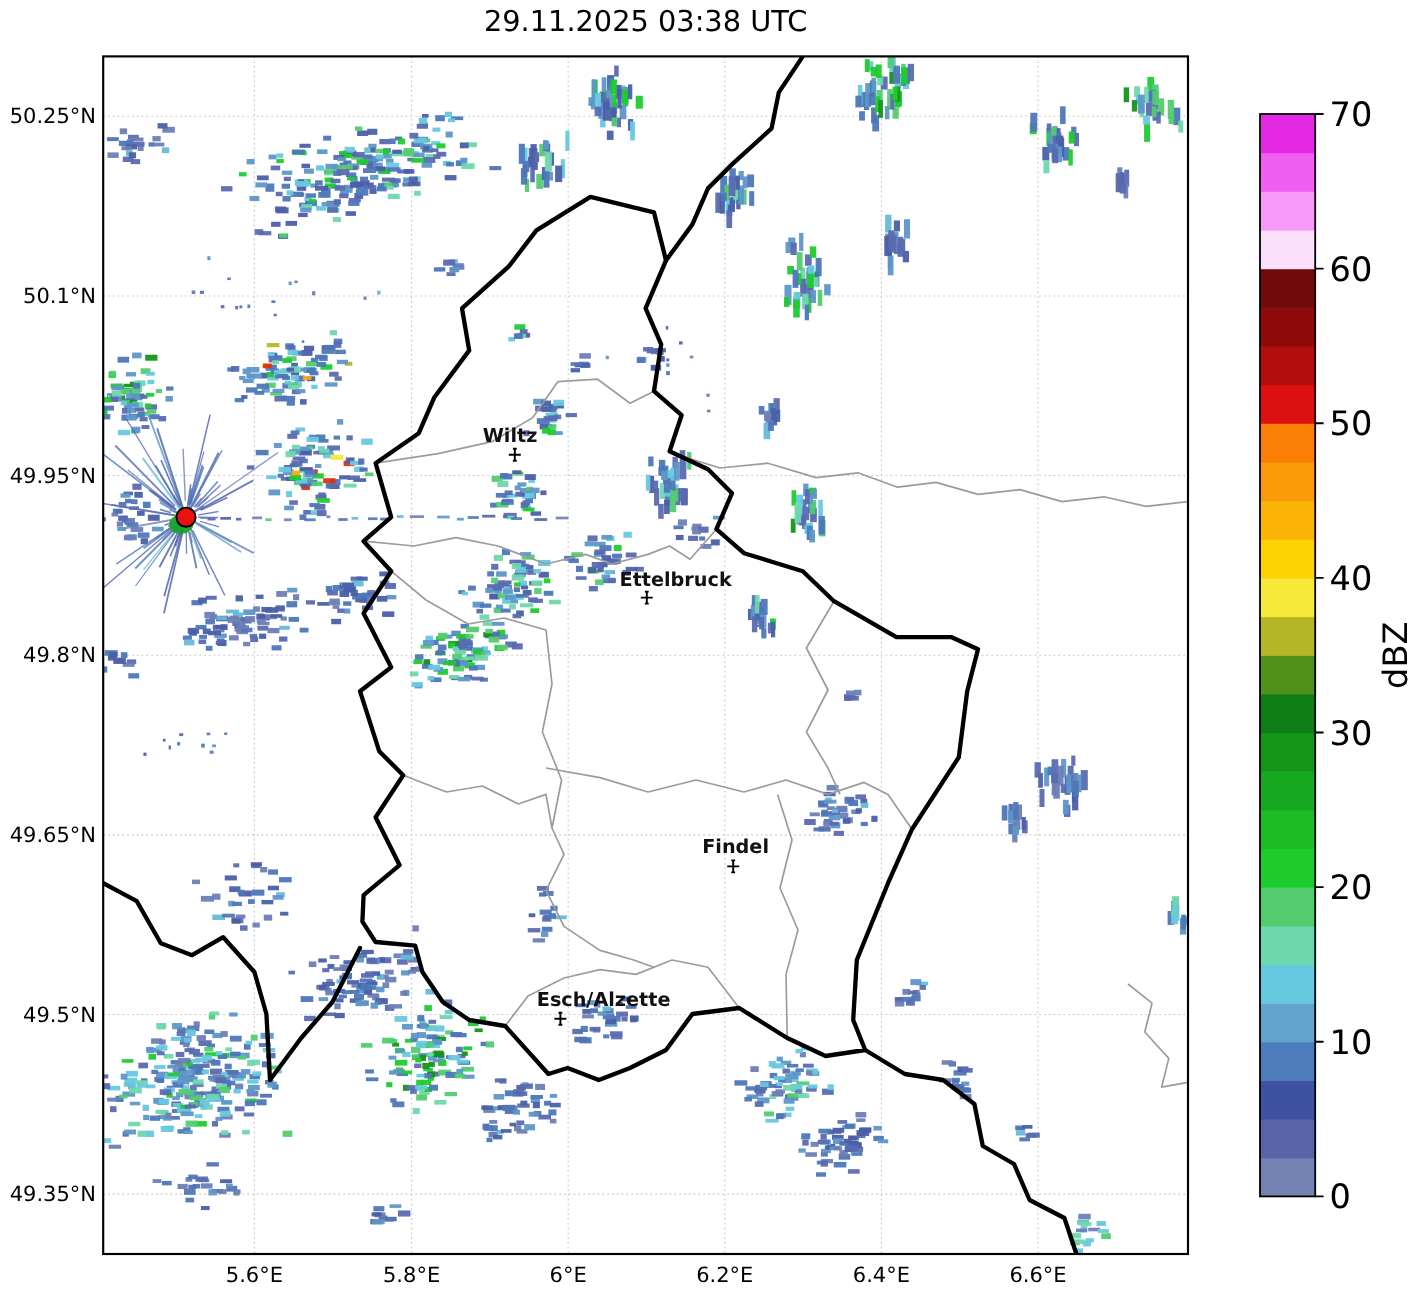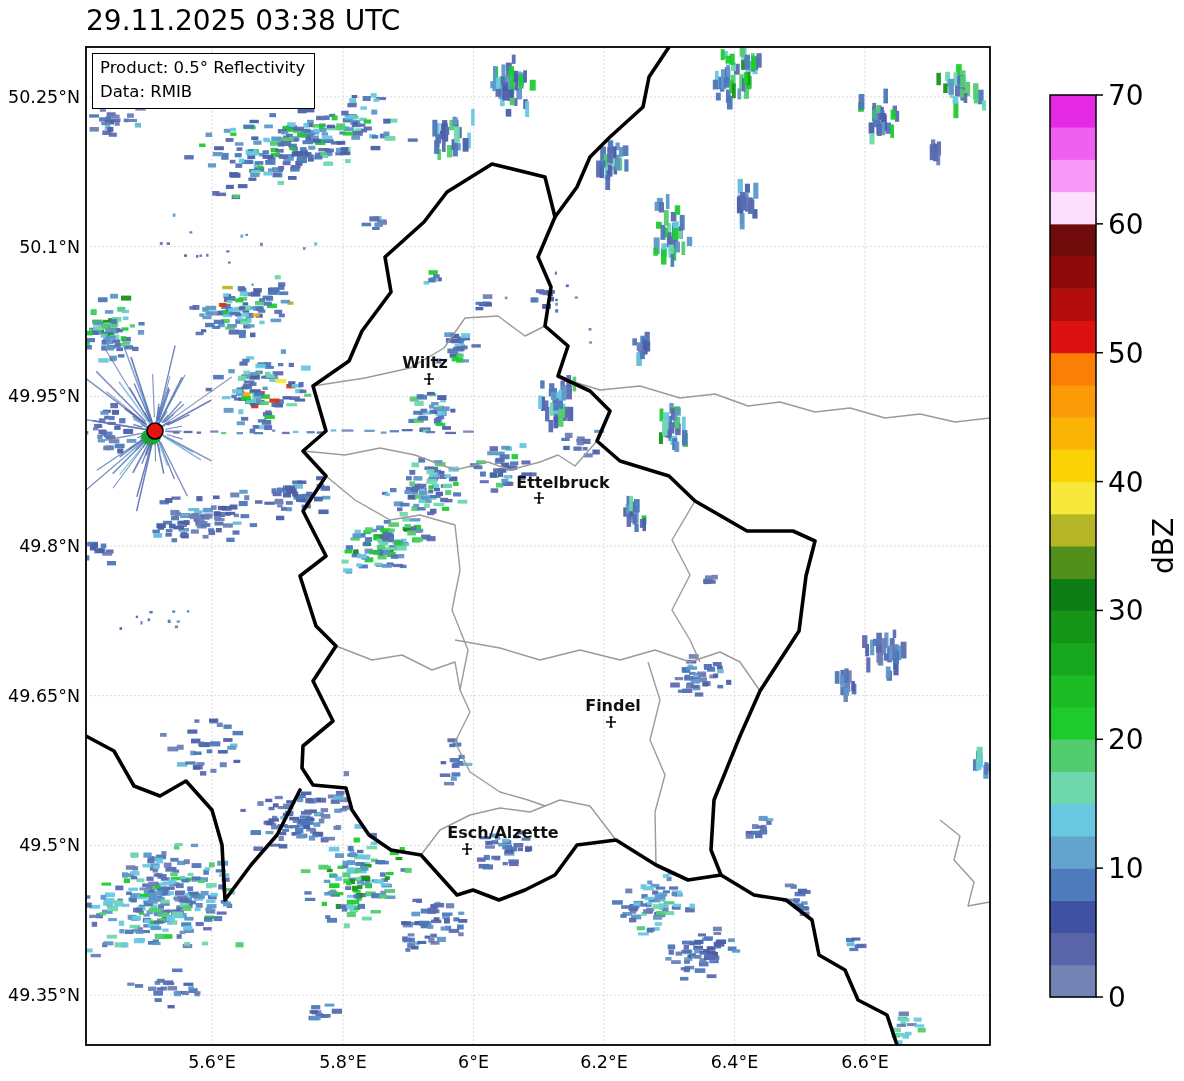--- a/index.html
+++ b/index.html
@@ -1,20 +1,20 @@
 <!DOCTYPE html>
 <html><head>
 <meta charset="utf-8">
 <style>
   html,body{margin:0;padding:0;background:#fff;}
   .fig{position:relative;width:1184px;height:1081px;background:#fff;
        font-family:"DejaVu Sans",sans-serif;overflow:hidden;}
   .fig svg{position:absolute;left:0;top:0;}
-  .title{position:absolute;left:86px;top:4px;width:904px;text-align:left;
-         font-size:28px;color:#000;white-space:nowrap;}
+  .title{position:absolute;left:86px;top:4px;width:904px;text-align:center;
+         font-size:24px;color:#000;white-space:nowrap;}
   .infobox{position:absolute;left:92px;top:53px;background:#ffffff;
            border:1.4px solid #000;padding:2px 9px 4px 7px;
            font-size:16.5px;line-height:1.45;color:#000;white-space:nowrap;}
   .dbz{position:absolute;left:1163px;top:546px;
        transform:translate(-50%,-50%) rotate(-90deg);
        font-size:28px;color:#000;white-space:nowrap;}
 </style>
 </head>
 <body>
 
@@ -2379,18 +2379,14 @@
         <text x="1108" y="491.57142857142856" font-family="&quot;DejaVu Sans&quot;, sans-serif" font-size="28" fill="#000">40</text>
         <line x1="1096" y1="352.71428571428567" x2="1103" y2="352.71428571428567" stroke="#000" stroke-width="1.5"></line>
         <text x="1108" y="362.71428571428567" font-family="&quot;DejaVu Sans&quot;, sans-serif" font-size="28" fill="#000">50</text>
         <line x1="1096" y1="223.8571428571429" x2="1103" y2="223.8571428571429" stroke="#000" stroke-width="1.5"></line>
         <text x="1108" y="233.8571428571429" font-family="&quot;DejaVu Sans&quot;, sans-serif" font-size="28" fill="#000">60</text>
         <line x1="1096" y1="95" x2="1103" y2="95" stroke="#000" stroke-width="1.5"></line>
         <text x="1108" y="105" font-family="&quot;DejaVu Sans&quot;, sans-serif" font-size="28" fill="#000">70</text>
       </g>
     </svg>
   <div class="title">29.11.2025 03:38 UTC</div>
-  <div class="infobox">
-    <div>Product: 0.5° Reflectivity</div>
-    <div>Data: RMIB</div>
-  </div>
   <div class="dbz">dBZ</div>
 </div>
 
 </body></html>

